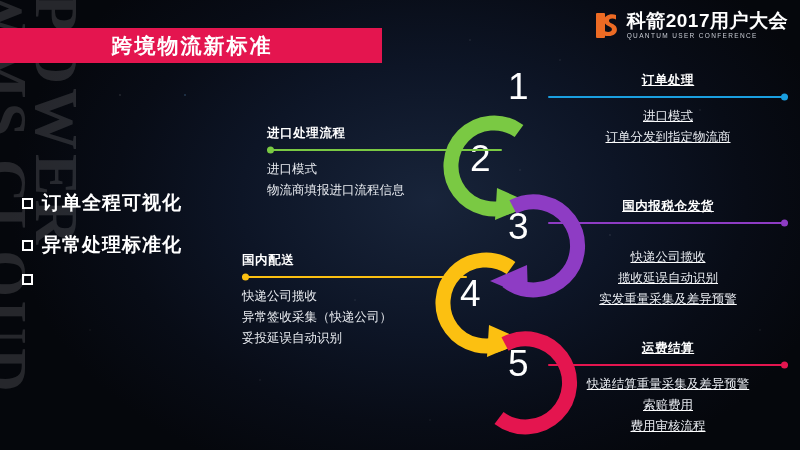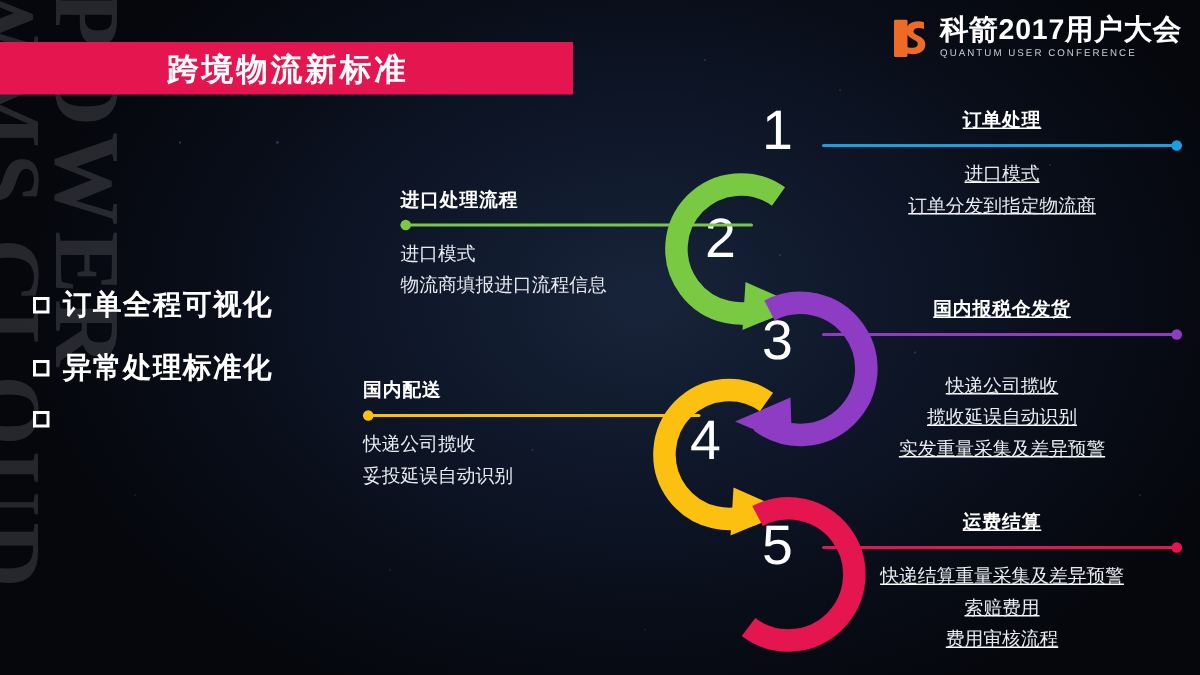--- a/index.html
+++ b/index.html
@@ -326,20 +326,21 @@
     </div>
   </div>
 
   <div class="block left" id="blk-domestic">
     <div class="head">国内配送</div>
     <div class="rule" style="background:#fcc011">
       <span class="dot" style="background:#fcc011"></span>
     </div>
     <div class="items" style="margin-top:6px">
       <div class="item">快递公司揽收</div>
+      <div class="item">异常签收采集（快递公司）</div>
       <div class="item">妥投延误自动识别</div>
     </div>
   </div>
 
   <div class="block right" id="blk-freight">
     <div class="head">运费结算</div>
     <div class="rule" style="background:#e4154f">
       <span class="dot" style="background:#e4154f"></span>
     </div>
     <div class="items">

